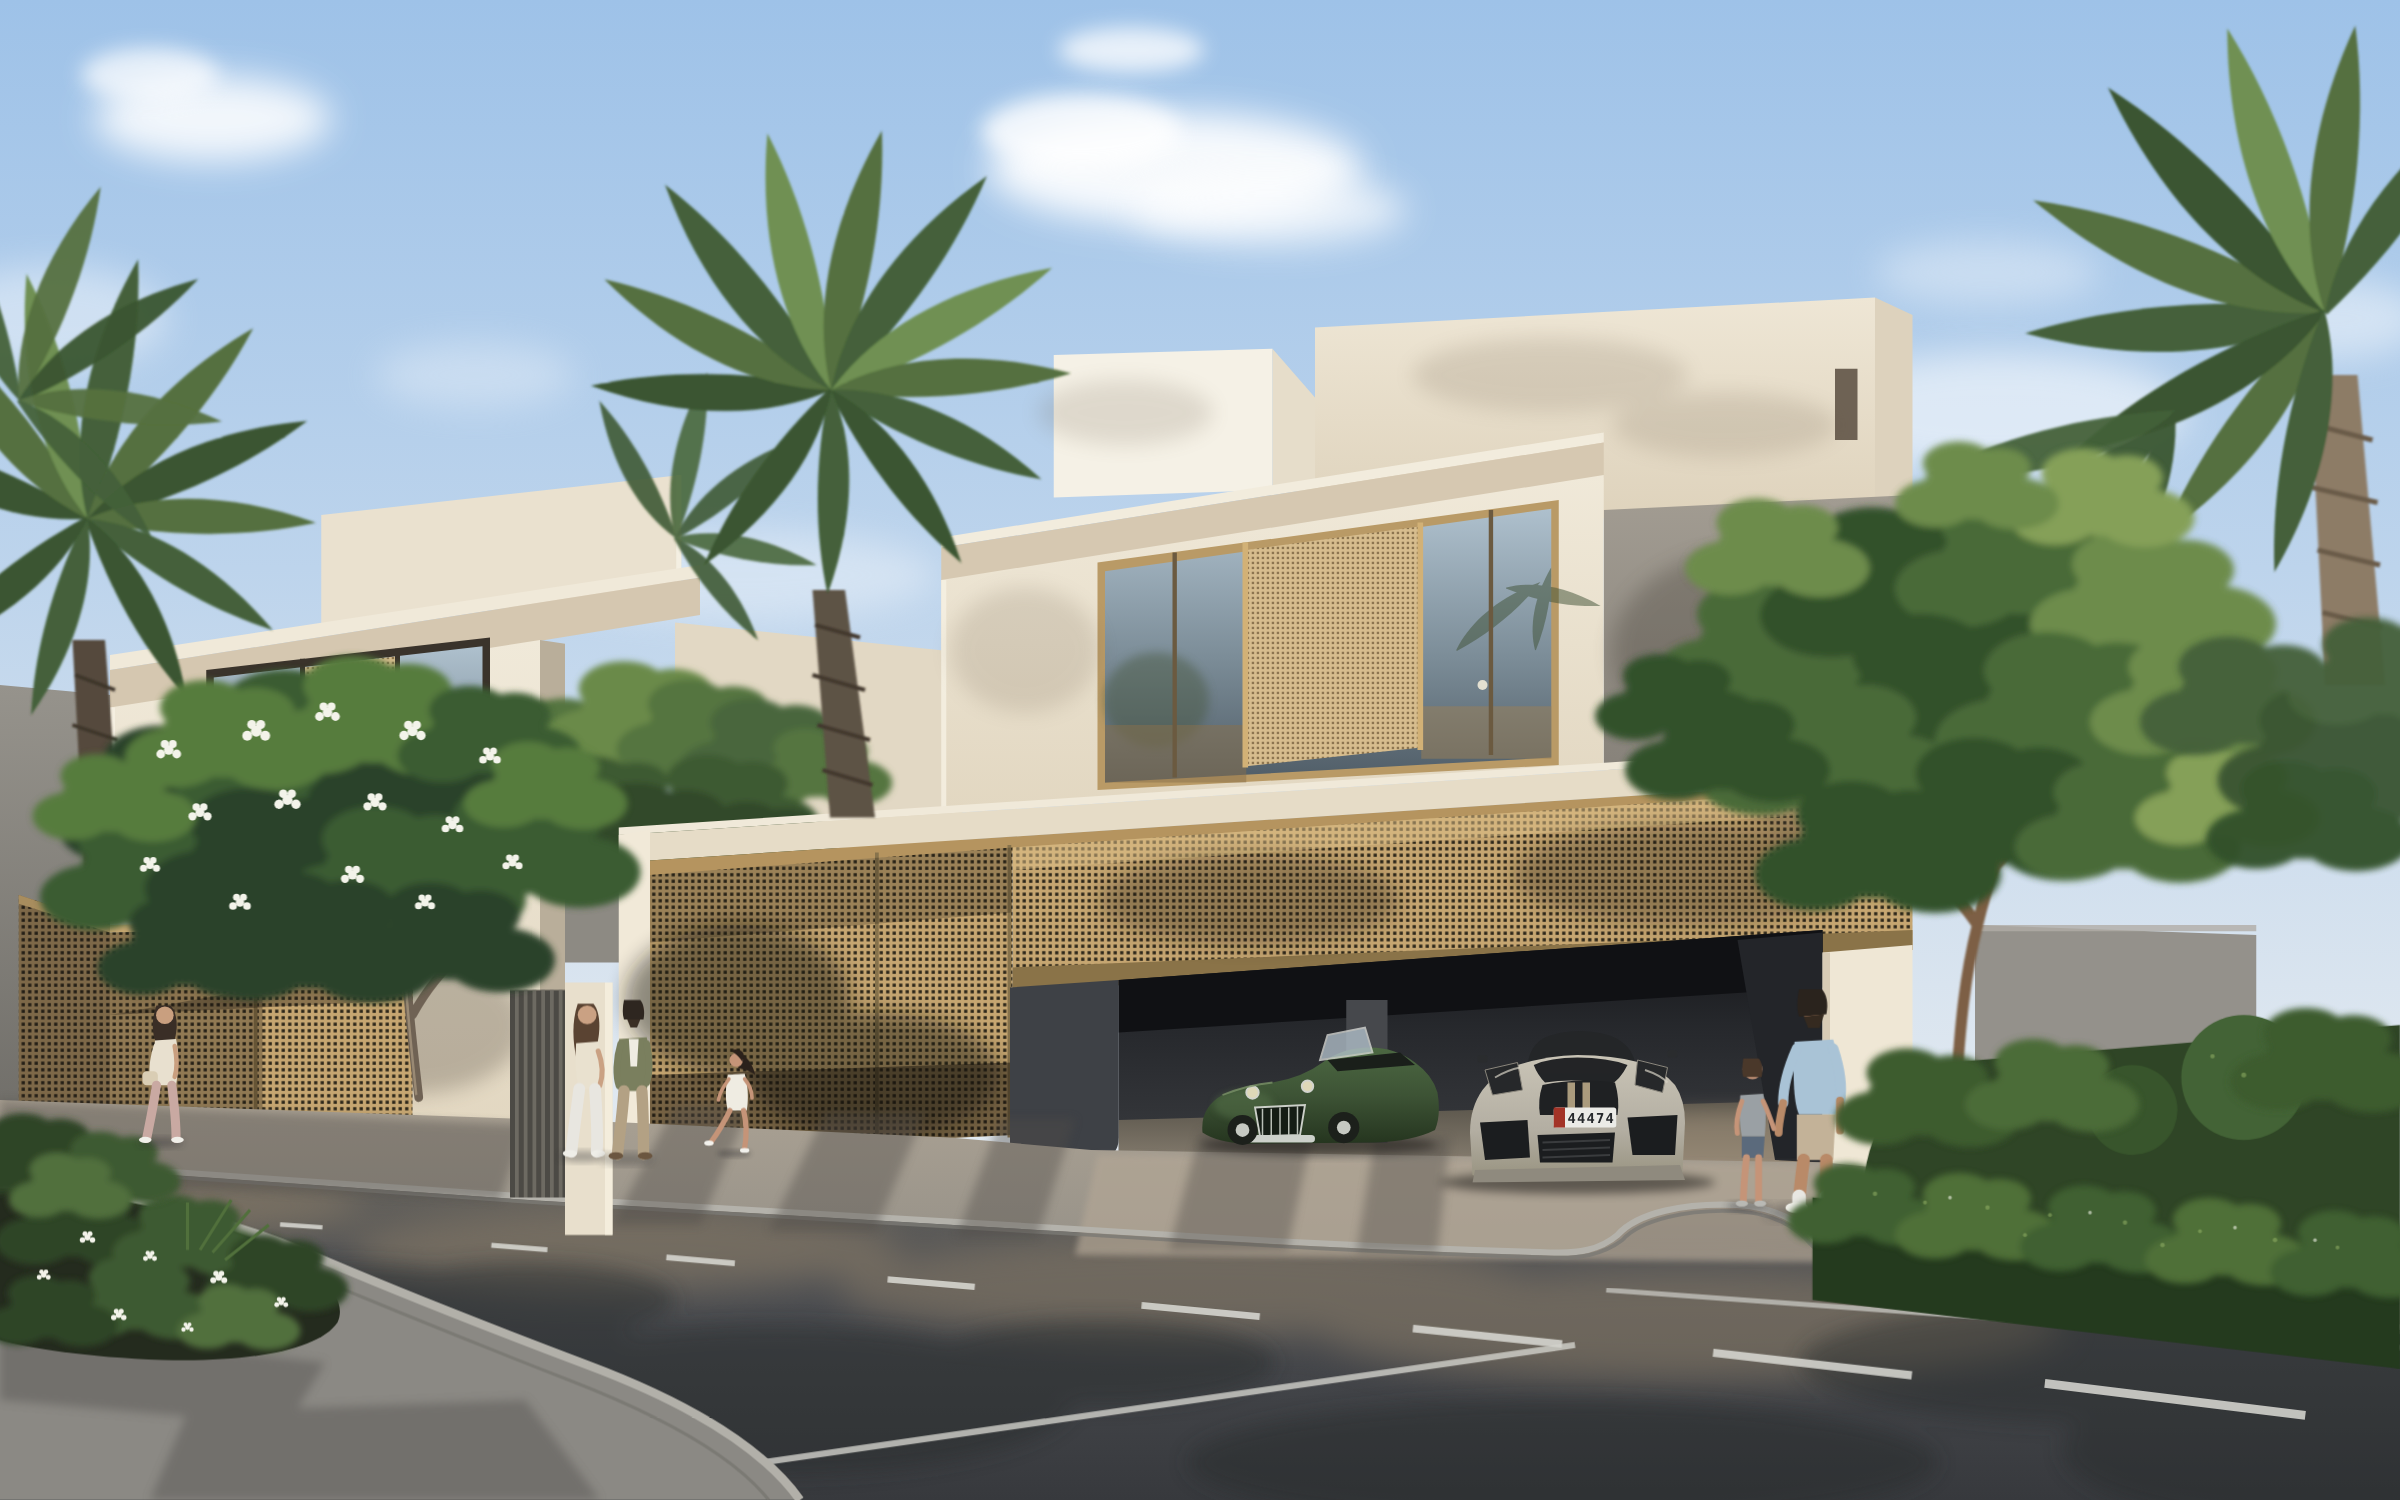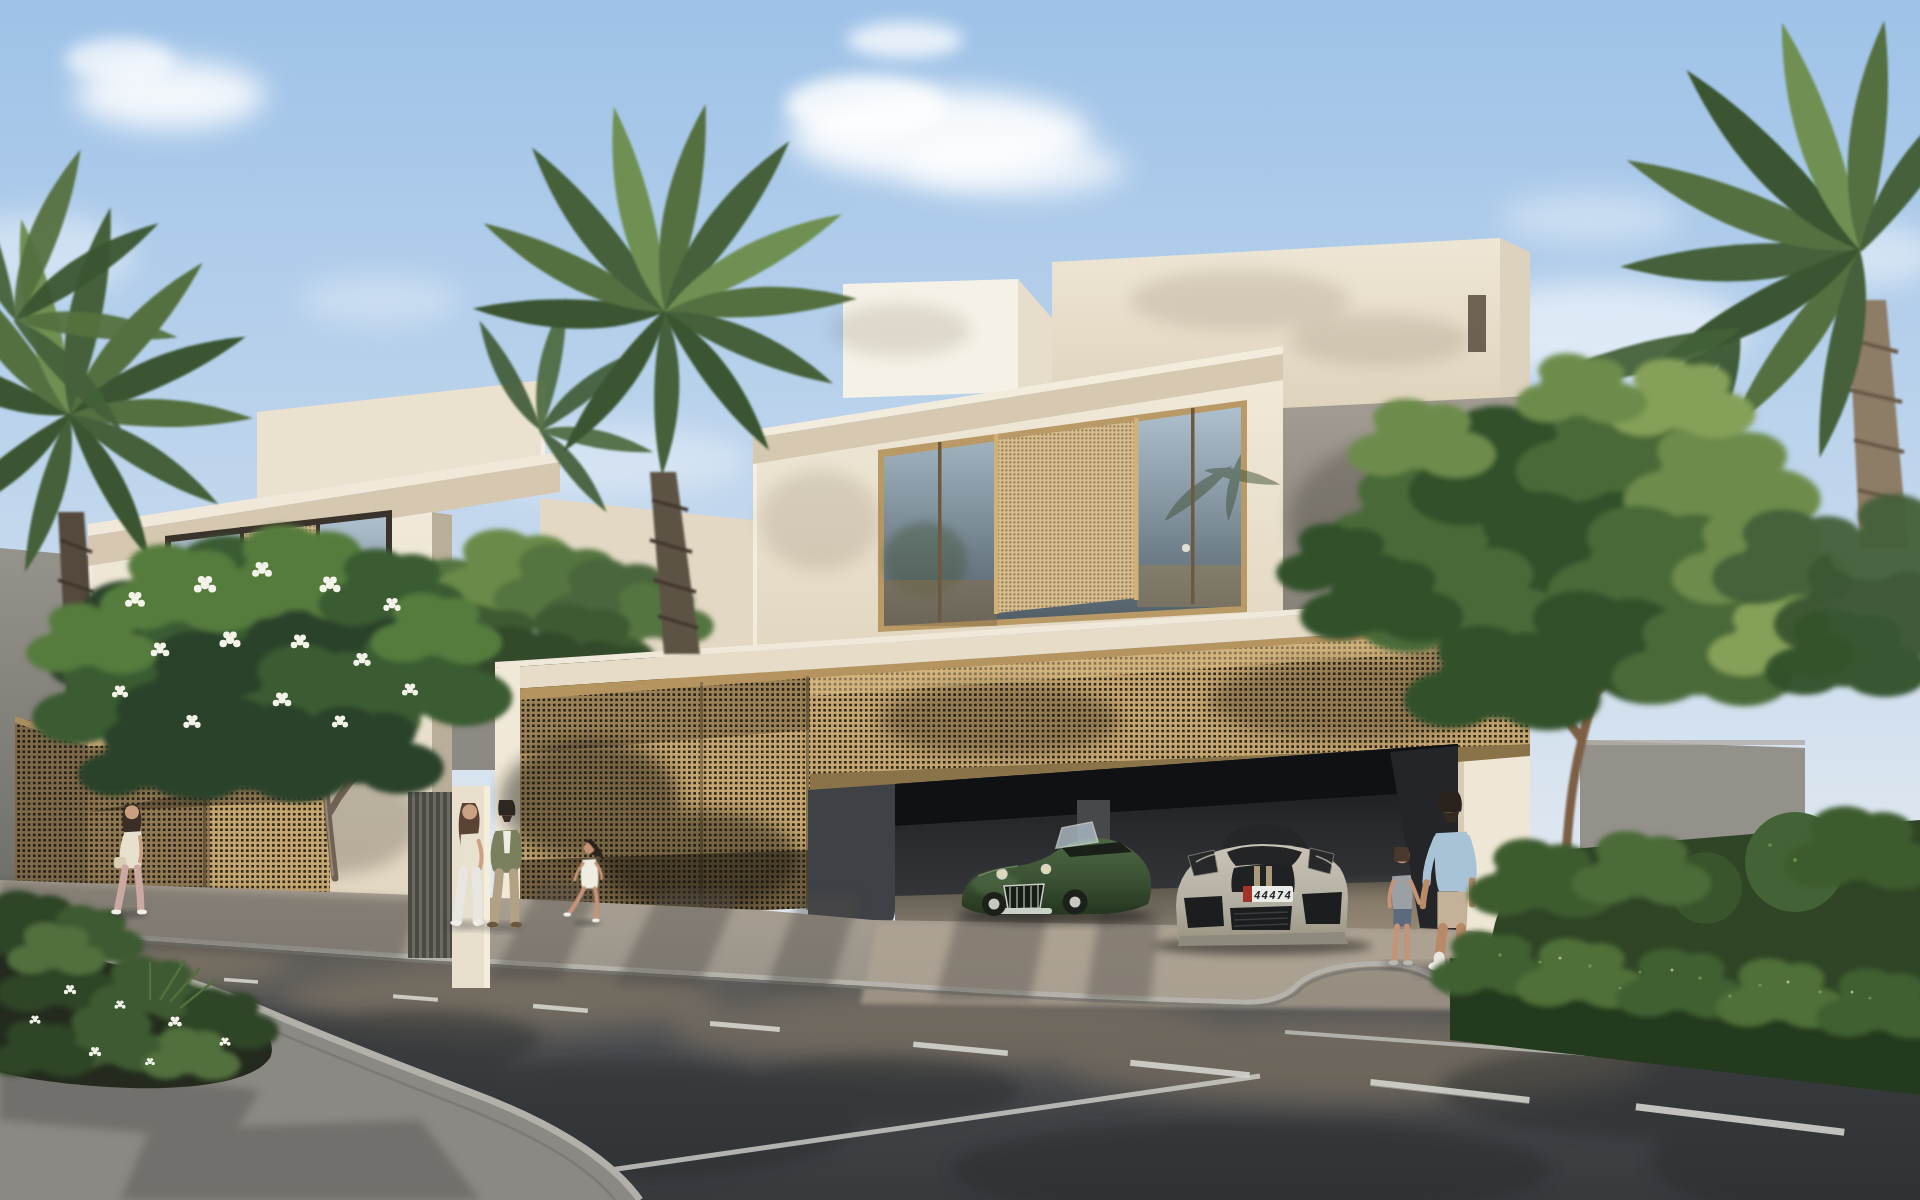--- a/index.html
+++ b/index.html
@@ -1,16 +1,16 @@
 <!DOCTYPE html>
 <html><head>
 <meta charset="utf-8">
 <style>
   html,body{margin:0;padding:0;background:#000;}
-  .stage{width:1920px;height:1200px;position:relative;overflow:hidden;font-family:"Liberation Sans",sans-serif;font-style:italic;}
+  .stage{width:1920px;height:1200px;position:relative;overflow:hidden;font-family:"Liberation Sans",sans-serif;}
   .stage svg{display:block;width:100%;height:100%;}
   .plate-text{font-family:"DejaVu Sans Mono",monospace;font-weight:bold;letter-spacing:1px;}
 </style>
 </head>
 <body>
 
 <div class="stage">
 <svg viewBox="0 0 1920 1200" xmlns="http://www.w3.org/2000/svg">
   <defs>
     <linearGradient id="skyG" x1="0" y1="0" x2="0" y2="1">

